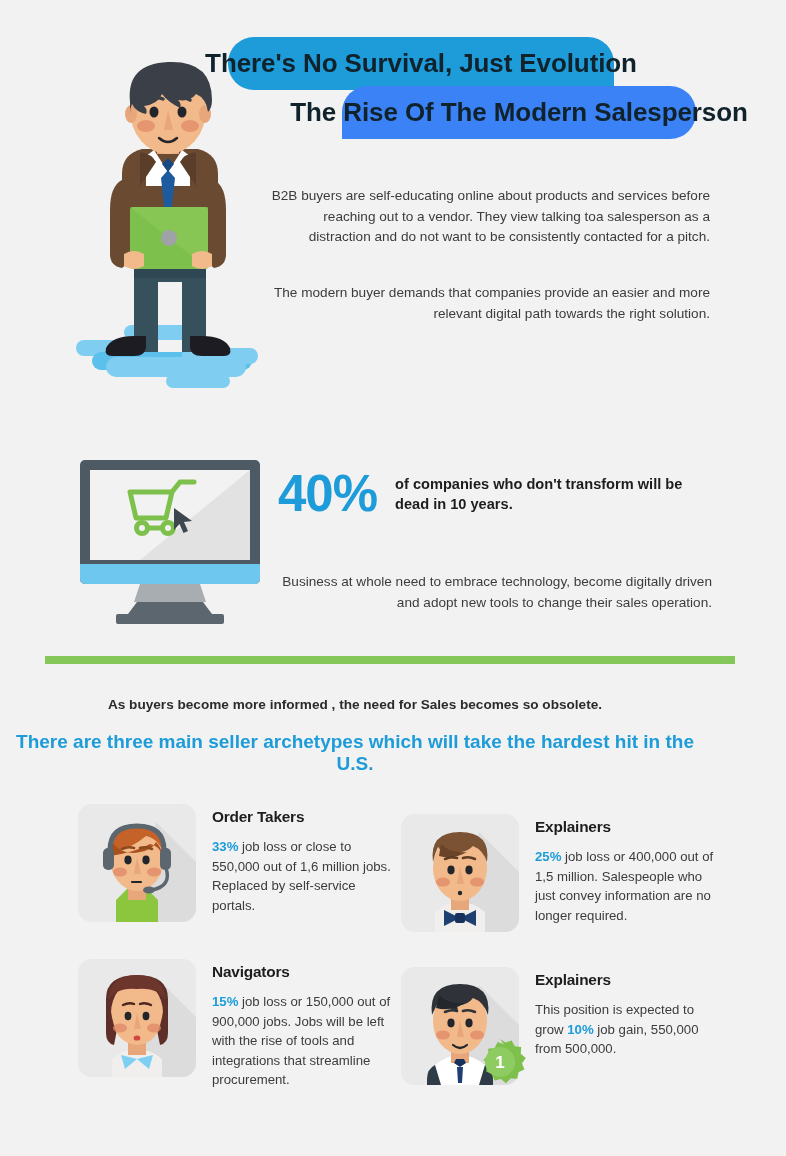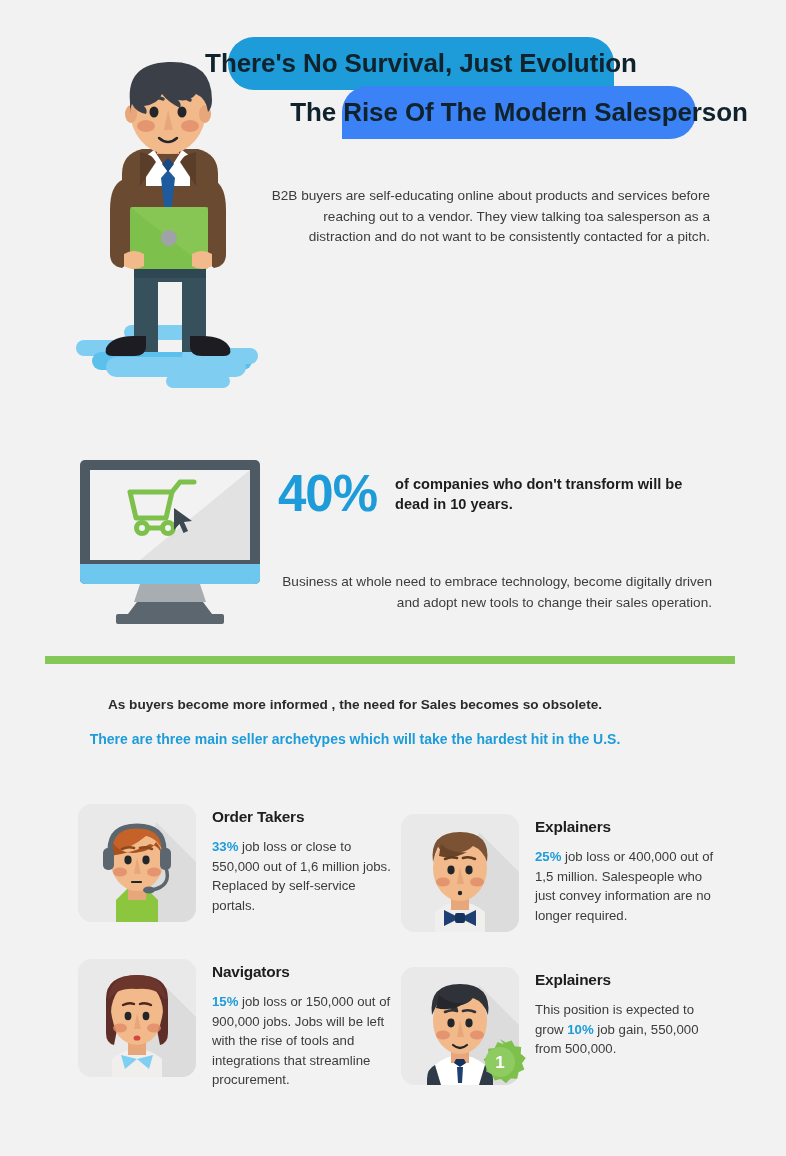--- a/index.html
+++ b/index.html
@@ -75,21 +75,21 @@
     position: absolute; left: 45px; top: 656px;
     width: 690px; height: 8px; background: #86c75a;
   }
 
   
   .sec-head {
     position: absolute; width: 710px; text-align: center;
     font-weight: bold;
   }
   #sec-head-1 { top: 697px; font-size: 13.6px; color: #2b2b2b; }
-  #sec-head-2 { top: 731px; font-size: 14px; color: #1d9cd9; }
+  #sec-head-2 { top: 731px; font-size: 19px; color: #1d9cd9; }
 
   
   .card { position: absolute; }
   #card-order    { left: 78px;  top: 804px; }
   #card-explain  { left: 401px; top: 814px; }
   #card-navig    { left: 78px;  top: 959px; }
   #card-consult  { left: 401px; top: 967px; }
 
   .avatar-box {
     position: absolute; left: 0; top: 0;
@@ -180,20 +180,21 @@
       <rect x="68" y="155" width="78" height="62" rx="3" fill="#7ec04c"></rect>
       <path d="M68 155 h78 v62 z" fill="#8fcb5d" opacity="0.5"></path>
       <circle cx="107" cy="186" r="8" fill="#9fa3a8"></circle>
 
       <path d="M62 202 q10 -6 20 0 v12 q-10 6 -20 0 z" fill="#f2b98b"></path>
       <path d="M130 202 q10 -6 20 0 v12 q-10 6 -20 0 z" fill="#f2b98b"></path>
     </svg>
   </div>
 
   <div class="para" id="para-1">B2B buyers are self-educating online about products and services before reaching out to a vendor. They view talking toa salesperson as a distraction and do not want to be consistently contacted for a pitch.</div>
+  <div class="para" id="para-2">The modern buyer demands that companies provide an easier and more relevant digital path towards the right solution.</div>
 
 
   <div id="illus-screen">
     <svg width="196" height="184" viewBox="0 0 196 184">
 
       <path d="M56 168 l12 -16 h60 l12 16 z" fill="#5b666e"></path>
       <rect x="44" y="168" width="108" height="10" rx="2" fill="#5b666e"></rect>
 
       <path d="M70 132 h56 l8 24 h-72 z" fill="#a8adb2"></path>
 

